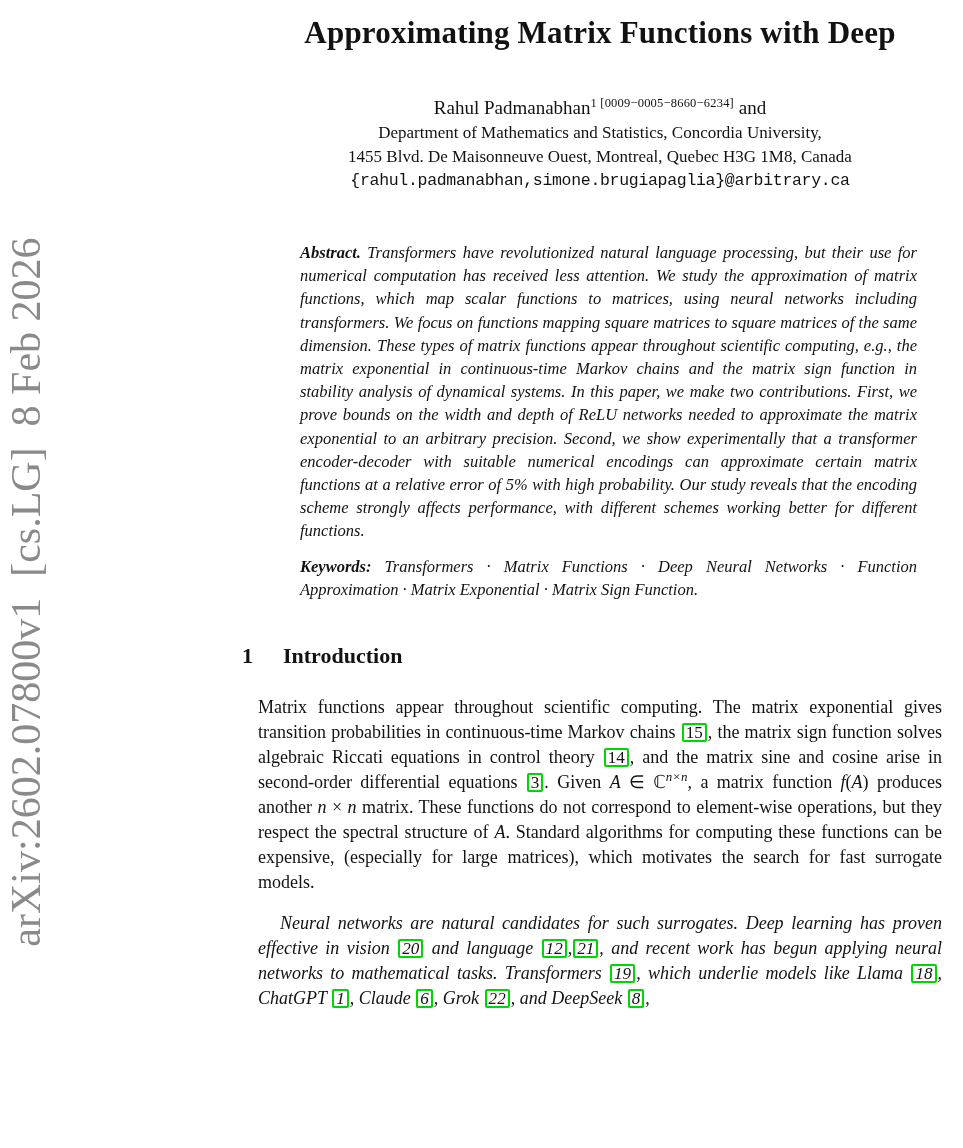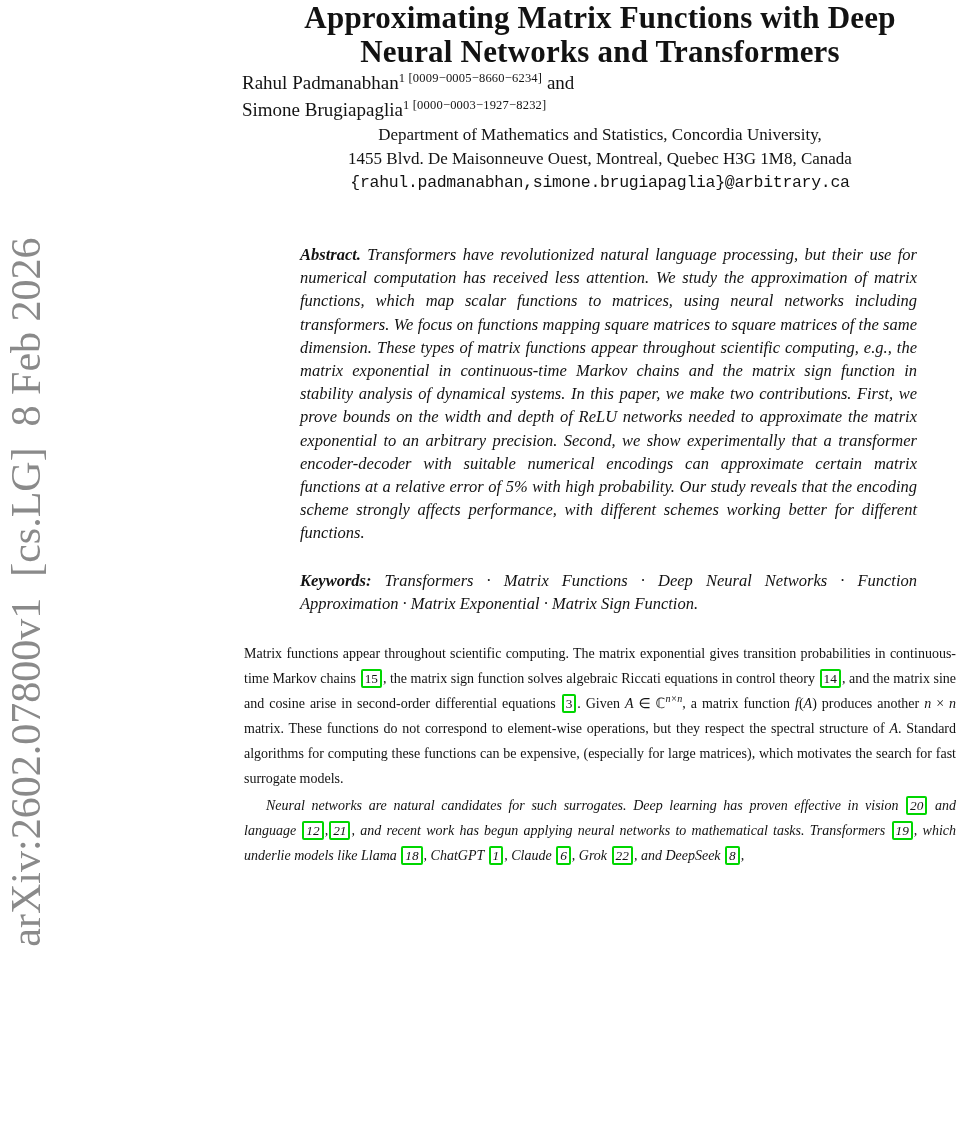--- a/index.html
+++ b/index.html
@@ -24,56 +24,57 @@
     transform:rotate(-90deg);
     white-space:pre;
     user-select:none;
   }
   .content {
     position:absolute;
     left:242px; top:0;
     width:716px;
   }
   .title {
-    margin:0; padding-top:1px;
+    margin:0; padding-top:16px;
     font-size:31px; font-weight:bold;
     line-height:34px;
     text-align:center;
     letter-spacing:0.2px;
   }
   .authors {
-    text-align:left;
+    margin-top:44px;
+    text-align:center;
     font-size:19px;
     line-height:27px;
   }
   .authors sup { font-size:12.5px; line-height:0; letter-spacing:0.2px; }
   .affiliation {
     text-align:center;
     font-size:17px;
     line-height:24px;
   }
   .email { font-family:"Liberation Mono", monospace; font-size:16.5px; letter-spacing:-0.3px; }
   .abstract {
     margin:48px 41px 0 58px;
     font-size:16.5px;
     line-height:23.2px;
     text-align:justify;
   }
   .abstract p { margin:0;font-style:italic; }
-  .abstract .keywords { margin-top:24px; }
+  .abstract .keywords { margin-top:12px; }
   .section-heading {
     margin:42px 0 0 0;
     font-size:22px;
     font-weight:bold;
     line-height:26px;
   }
   .section-heading .sec-title { margin-left:30px; }
   .body-par {
-    margin:2px;
-    font-size:14px;
+    margin:16px;
+    font-size:18px;
     line-height:25px;
     text-align:justify;
   }
   .body-par:first-of-type { margin-top:26px; }
   .body-par.indent { text-indent:22px;font-style:italic; }
   .cite {
     display:inline-block;
     border:2px solid var(--cite-green,#00d600);
     border-radius:2px;
     padding:0 2px;
@@ -90,37 +91,38 @@
 <body>
 
 <div class="page">
 
   <div class="arxiv-banner">arXiv:2602.07800v1  [cs.LG]  8 Feb 2026</div>
 
   <main class="content">
 
     <h1 class="title">
       <span>Approximating Matrix Functions with Deep</span><br>
-      <span>Neural Networks and Transformers</span>
     </h1>
 
     <div class="authors">
       <div class="author-line"><span>Rahul Padmanabhan</span><sup>1 [0009−0005−8660−6234]</sup><span> and</span></div>
-      <div class="author-line"><span>Simone Brugiapaglia</span><sup>1 [0000−0003−1927−8232]</sup><span></span></div>
     </div>
 
     <div class="affiliation">
       <div>Department of Mathematics and Statistics, Concordia University,</div>
       <div>1455 Blvd. De Maisonneuve Ouest, Montreal, Quebec H3G 1M8, Canada</div>
       <div class="email">{rahul.padmanabhan,simone.brugiapaglia}@arbitrary.ca</div>
     </div>
 
     <section class="abstract">
       <p><b>Abstract.</b> <span>Transformers have revolutionized natural language processing, but their use for numerical computation has received less attention. We study the approximation of matrix functions, which map scalar functions to matrices, using neural networks including transformers. We focus on functions mapping square matrices to square matrices of the same dimension. These types of matrix functions appear throughout scientific computing, e.g., the matrix exponential in continuous-time Markov chains and the matrix sign function in stability analysis of dynamical systems. In this paper, we make two contributions. First, we prove bounds on the width and depth of ReLU networks needed to approximate the matrix exponential to an arbitrary precision. Second, we show experimentally that a transformer encoder-decoder with suitable numerical encodings can approximate certain matrix functions at a relative error of 5% with high probability. Our study reveals that the encoding scheme strongly affects performance, with different schemes working better for different functions.</span></p>
       <p class="keywords"><b>Keywords:</b> <span>Transformers · Matrix Functions · Deep Neural Networks · Function Approximation · Matrix Exponential · Matrix Sign Function.</span></p>
     </section>
 
+    <h2 class="section-heading">
+      <span>1</span><span class="sec-title">Introduction</span>
+    </h2>
 
     <p class="body-par">Matrix functions appear throughout scientific computing. The matrix exponential gives transition probabilities in continuous-time Markov chains <span class="cite">15</span>, the matrix sign function solves algebraic Riccati equations in control theory <span class="cite">14</span>, and the matrix sine and cosine arise in second-order differential equations <span class="cite">3</span>. Given <i class="math">A</i> ∈ ℂ<sup class="msup">n×n</sup>, a matrix function <i class="math">f</i>(<i class="math">A</i>) produces another <i class="math">n</i> × <i class="math">n</i> matrix. These functions do not correspond to element-wise operations, but they respect the spectral structure of <i class="math">A</i>. Standard algorithms for computing these functions can be expensive, (especially for large matrices), which motivates the search for fast surrogate models.</p>
     <p class="body-par indent">Neural networks are natural candidates for such surrogates. Deep learning has proven effective in vision <span class="cite">20</span> and language <span class="cite">12</span>,<span class="cite">21</span>, and recent work has begun applying neural networks to mathematical tasks. Transformers <span class="cite">19</span>, which underlie models like Llama <span class="cite">18</span>, ChatGPT <span class="cite">1</span>, Claude <span class="cite">6</span>, Grok <span class="cite">22</span>, and DeepSeek <span class="cite">8</span>,</p>
 
   </main>
 </div>
 
 </body></html>

